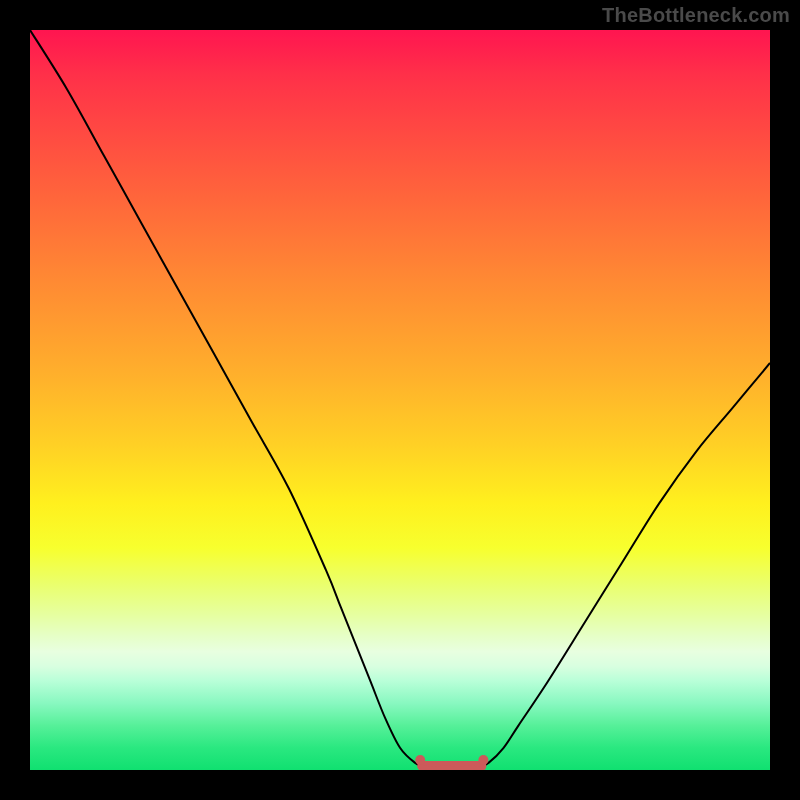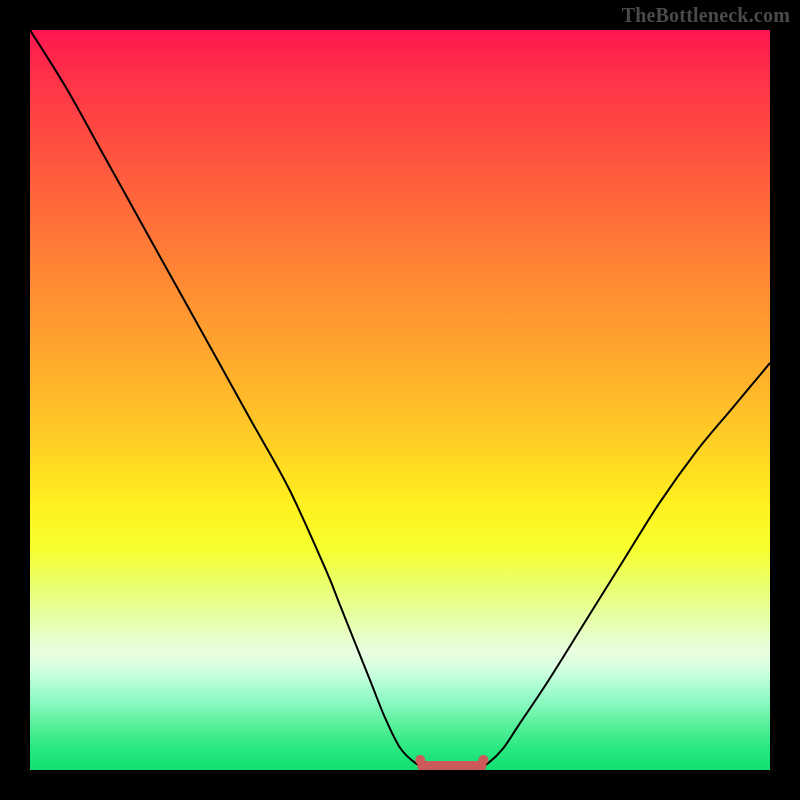--- a/index.html
+++ b/index.html
@@ -7,21 +7,21 @@
   .frame {
     width: 800px;
     height: 800px;
     background: #000;
     position: relative;
   }
   .watermark {
     position: absolute;
     top: 4px;
     right: 10px;
-    font-family: Liberation Serif, serif;
+    font-family: Liberation Sans, sans-serif;
     font-size: 20px;
     font-weight: 600;
     color: #4a4a4a;
     letter-spacing: 0.2px;
     z-index: 10;
   }
   .plot-area {
     position: absolute;
     left: 30px;
     top: 30px;

